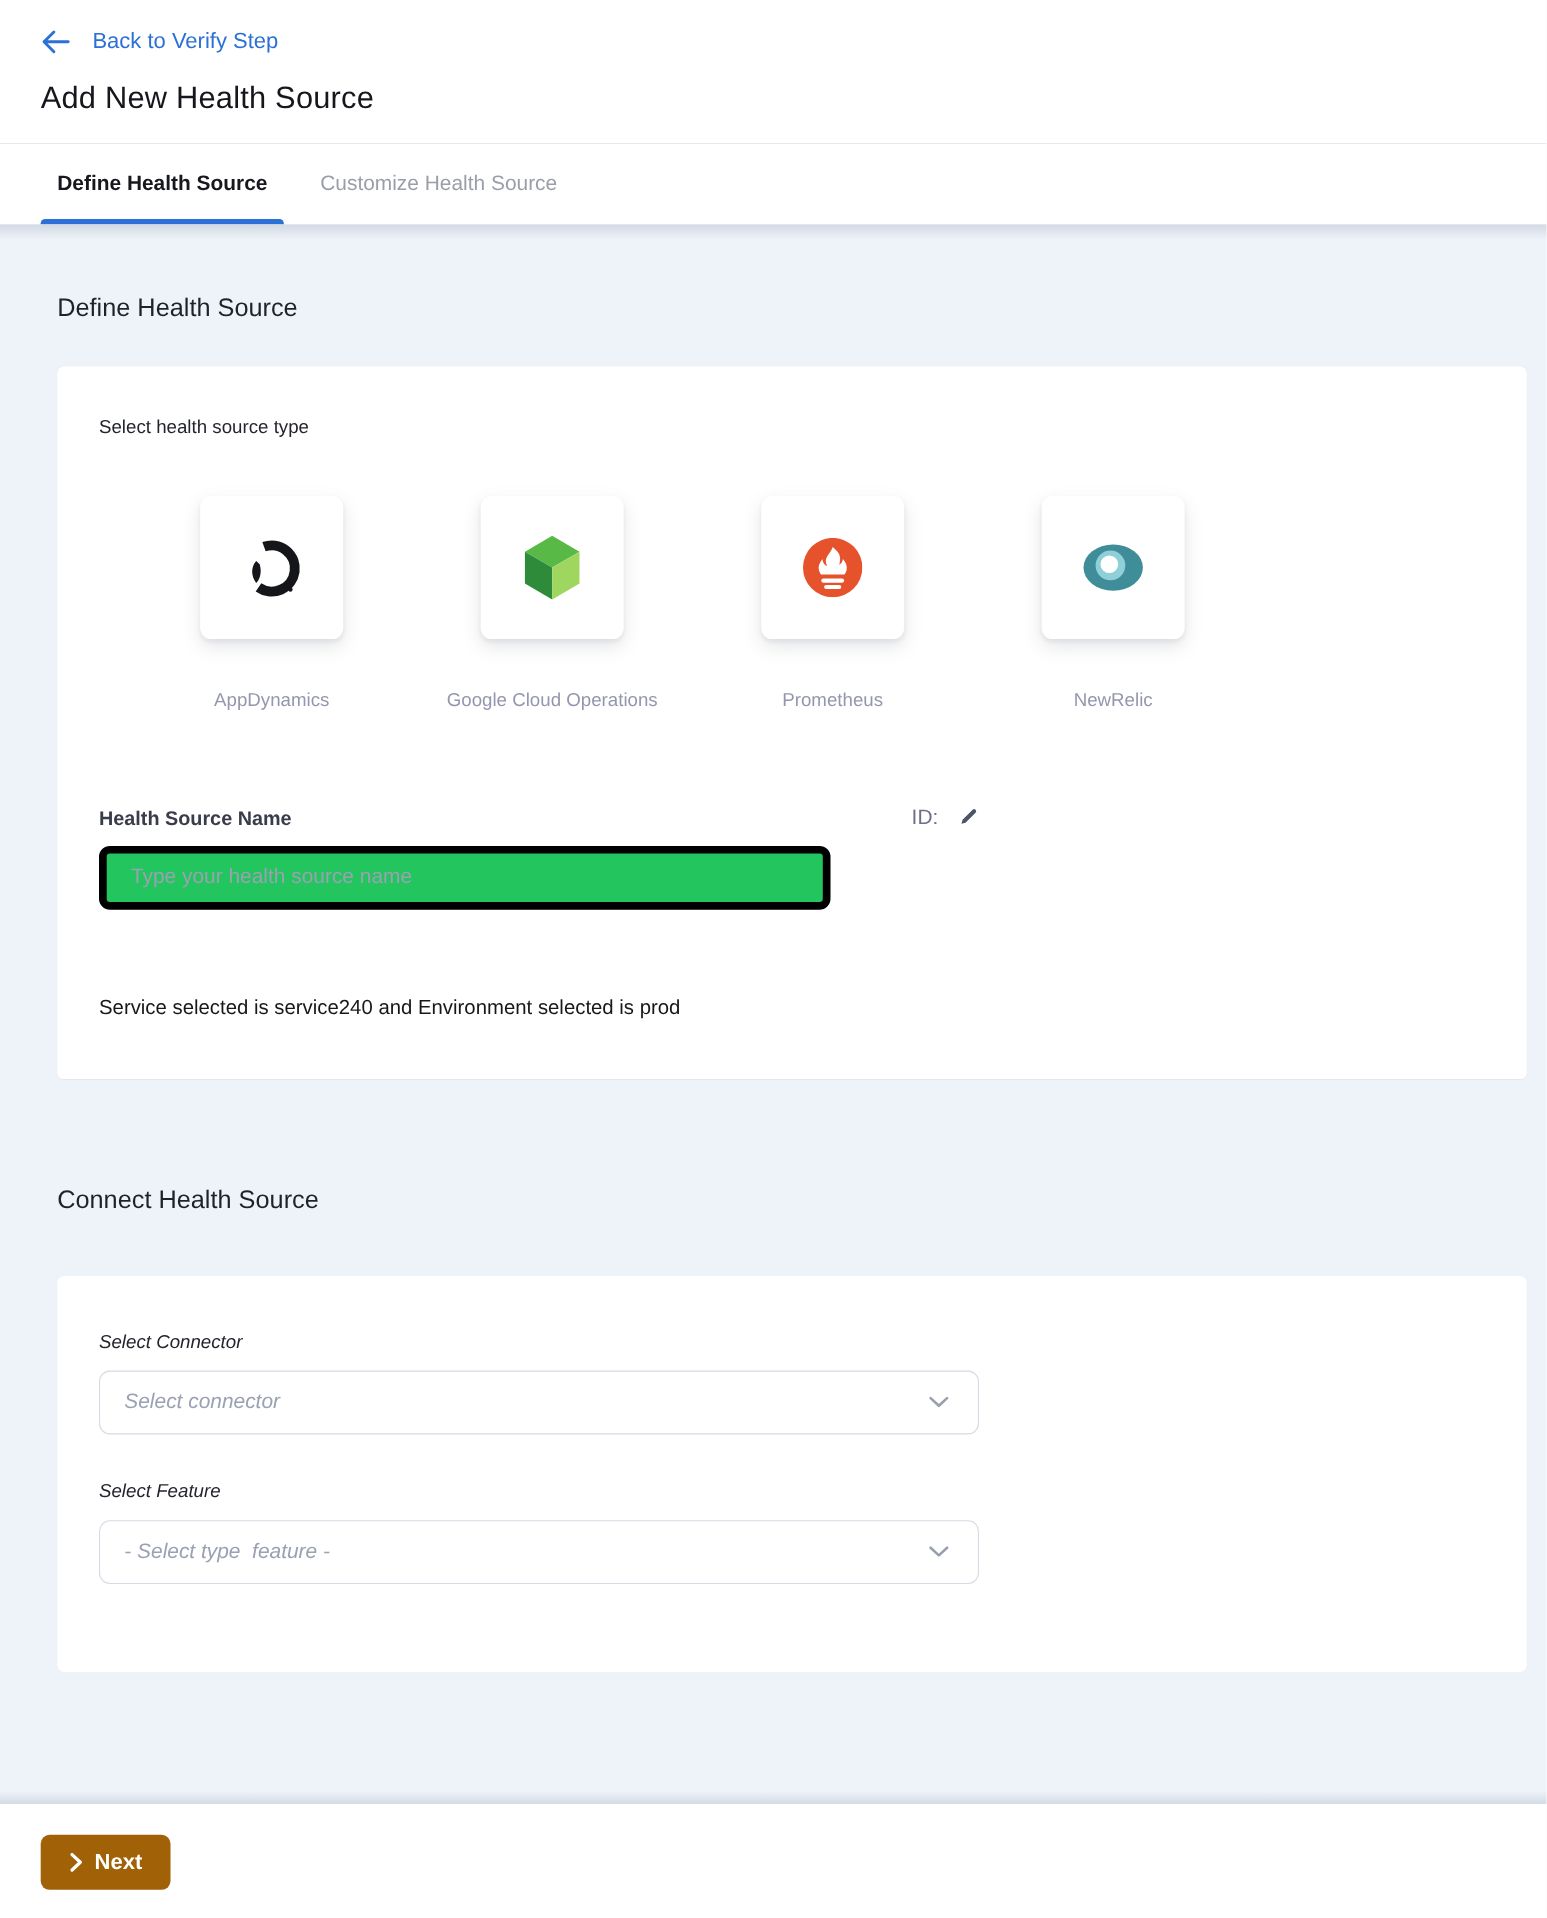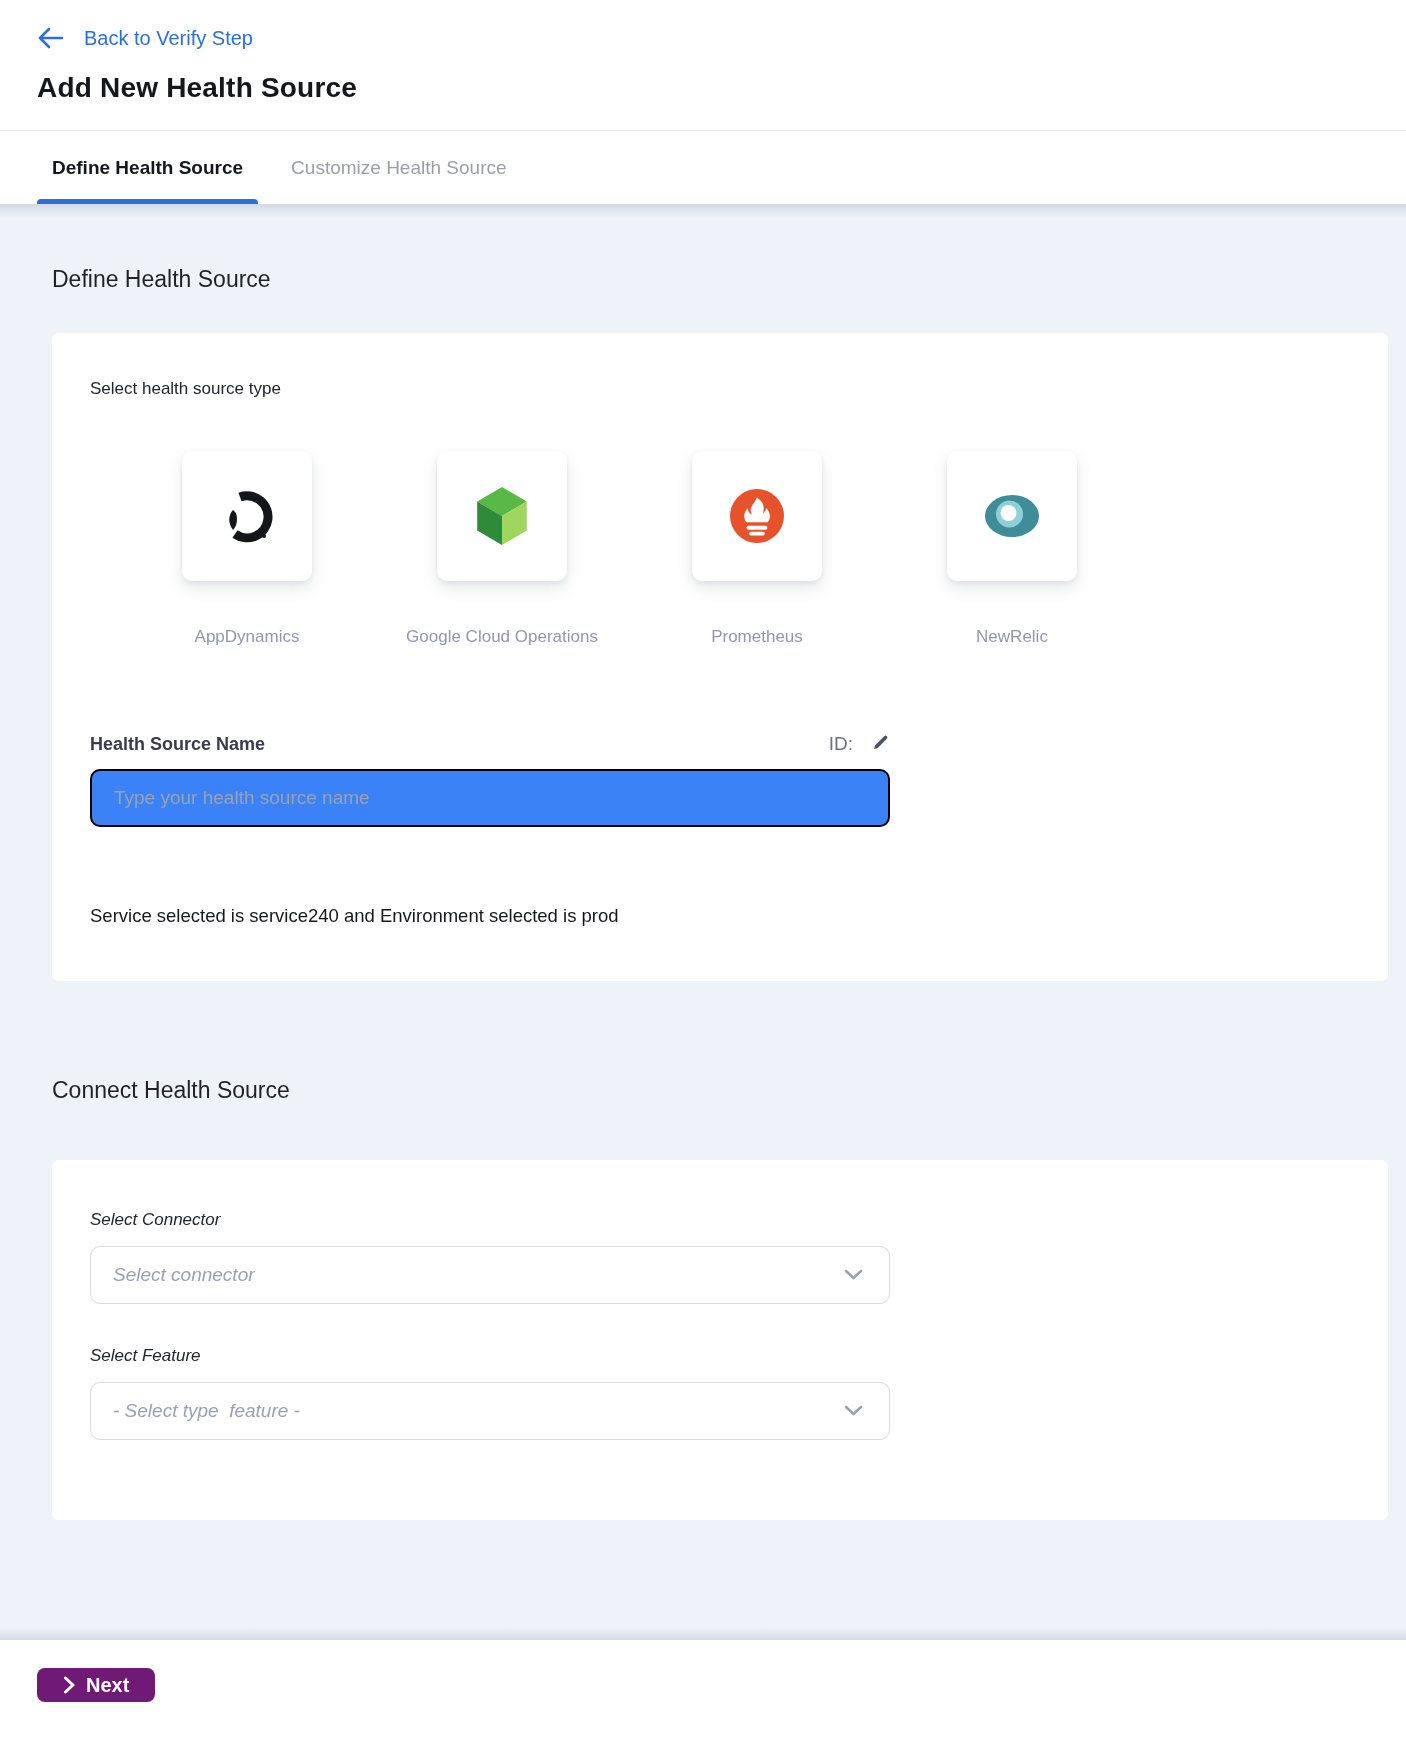--- a/index.html
+++ b/index.html
@@ -6,21 +6,21 @@
   html,body { width:1406px; height:1744px; }
   body {
     font-family: "Liberation Sans", "DejaVu Sans", sans-serif;
     background:#ffffff; color:#1d1e26; overflow:hidden;
   }
 
   
   .header { padding:26px 0 0 37px; height:131px; border-bottom:1px solid #e7e8ec; background:#fff; }
   .back-link { display:inline-flex; align-items:center; gap:20px; cursor:pointer; text-decoration:none; }
   .back-link .back-text { color:#2b70d6; font-size:20px; font-weight:500; }
-  .page-title { margin-top:18px; font-size:28px; font-weight:700; color:#16171d; letter-spacing:.2px; }
+  .page-title { margin-top:18px; font-size:28px; font-weight:400; color:#16171d; letter-spacing:.2px; }
 
   
   .tabbar { background:#fff; height:73px; display:flex; align-items:center; padding-left:52px; gap:48px; position:relative; }
   .tab { font-size:19px; cursor:pointer; position:relative; height:100%; display:flex; align-items:center; }
   .tab.active { color:#17181e; font-weight:700; }
   .tab.inactive { color:#9b9ea8; font-weight:400;justify-content:flex-end; }
   .tab.active .tab-underline {
     position:absolute; left:-15px; right:-15px; bottom:0; height:5px;
     background:#2b70d6; border-radius:4px 4px 0 0;
   }
@@ -52,22 +52,22 @@
   }
   .source-label { margin-top:46px; font-size:17px; color:#9496ad; white-space:nowrap; }
 
   
   .name-row { width:800px; margin-top:86px; display:flex; justify-content:space-between; align-items:flex-end; }
   .name-label { font-size:18px; font-weight:700; color:#3a3c4b; }
   .id-wrap { display:flex; align-items:flex-start; gap:18px; }
   .id-label { font-size:19px; color:#6e7086; }
   .pencil-btn { cursor:pointer; display:flex; align-items:center; }
   .text-input {
-    margin-top:14px; width:800px; height:58px; border:2px solid #000000; border-radius:10px;
-    padding:0 22px; font-size:19px; color:#2a2c34; background:#3b82f6; outline:none;
+    margin-top:14px; width:665px; height:58px; border:7px solid #000000; border-radius:10px;
+    padding:0 22px; font-size:19px; color:#2a2c34; background:#22c55e; outline:none;
     font-family:"Liberation Sans", sans-serif;
   }
   .text-input::placeholder { color:#9aa1b2; }
   .service-note { margin-top:78px; font-size:18.5px; color:#17181c; }
 
   
   .select-group + .select-group { margin-top:42px; }
   .select-box {
     margin-top:16px; width:800px; height:58px; border:1px solid #d8dae3; border-radius:10px;
     background:#fff; display:flex; align-items:center; justify-content:space-between;
@@ -76,22 +76,22 @@
   .select-placeholder { font-size:19px; color:#9aa1b2; white-space:pre; }
 
   
   .footer { height:104px; background:#fff; padding:28px 0 0 37px; position:relative; }
   .footer::before {
     content:""; position:absolute; left:0; right:0; top:-12px; height:12px;
     background:linear-gradient(to top, rgba(148,158,176,.28), rgba(148,158,176,0));
     pointer-events:none;
   }
   .next-btn {
-    display:inline-flex; align-items:center; gap:11px; height:34px; padding:0 26px;
-    background:#701a75; color:#fff; font-size:20px; font-weight:600;
+    display:inline-flex; align-items:center; gap:11px; height:50px; padding:0 26px;
+    background:#a16207; color:#fff; font-size:20px; font-weight:600;
     border:none; border-radius:8px; cursor:pointer; font-family:"Liberation Sans", sans-serif;
   }
 </style>
 </head>
 <body>
 
 <div class="header">
   <a class="back-link">
     <span style="display:flex;">
       <svg width="27" height="24" viewBox="0 0 27 24">

